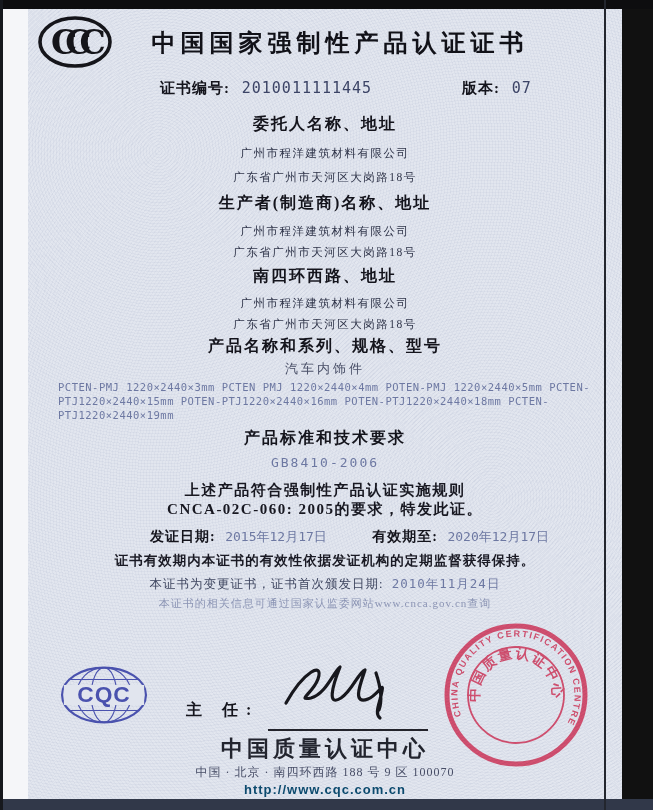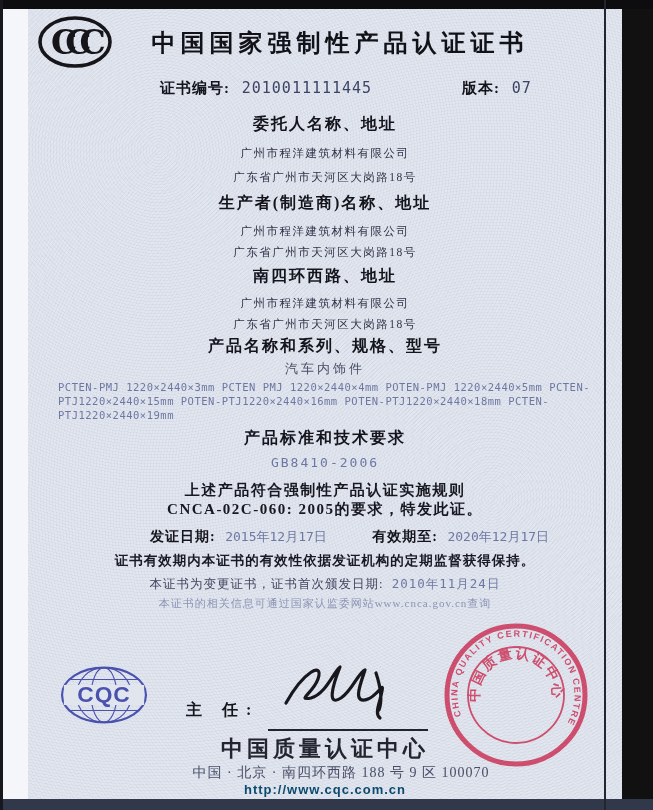--- a/index.html
+++ b/index.html
@@ -29,21 +29,21 @@
   .stmt{font-size:15px;font-weight:bold;color:#181821;letter-spacing:1.5px;}
   .dates{font-size:14px;}
   .dates .lbl{font-weight:bold;color:#14141c;letter-spacing:1px;}
   .dates .val{font-family:"DejaVu Sans Mono",monospace;color:#6d78a2;font-size:13px;}
   .maint{font-size:13.5px;font-weight:bold;color:#1a1a24;letter-spacing:1px;}
   .change{font-size:12.5px;color:#3e455f;letter-spacing:1px;}
   .change .val{font-family:"DejaVu Sans Mono",monospace;color:#6d78a2;}
   .info{font-size:11px;color:#8b94b4;letter-spacing:1px;}
   .director{font-size:16px;font-weight:bold;color:#14141c;letter-spacing:8px;}
   .org{font-size:22px;font-weight:bold;color:#22242e;letter-spacing:4px;}
-  .addr{font-size:14px;color:#474d66;letter-spacing:1px;margin-left:16px;}
+  .addr{font-size:12px;color:#474d66;letter-spacing:1px;}
   .url{font-size:13px;font-weight:bold;color:#0c4a6e;letter-spacing:1px;font-family:"Liberation Sans",sans-serif;}
   .sigline{position:absolute;left:268px;top:729px;width:160px;height:2px;background:#23232b;}
   .stamp{position:absolute;left:441px;top:620px;width:150px;height:150px;mix-blend-mode:multiply;opacity:.92;}
 </style>
 </head>
 <body>
 
 <div class="page">
   <div class="cert"></div>
 

